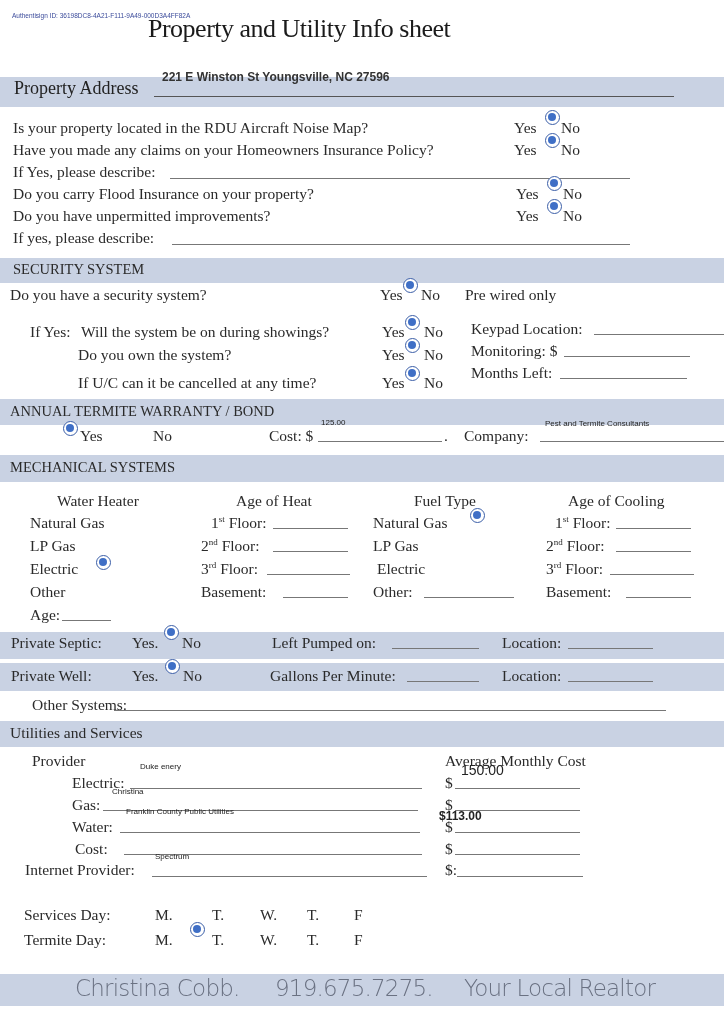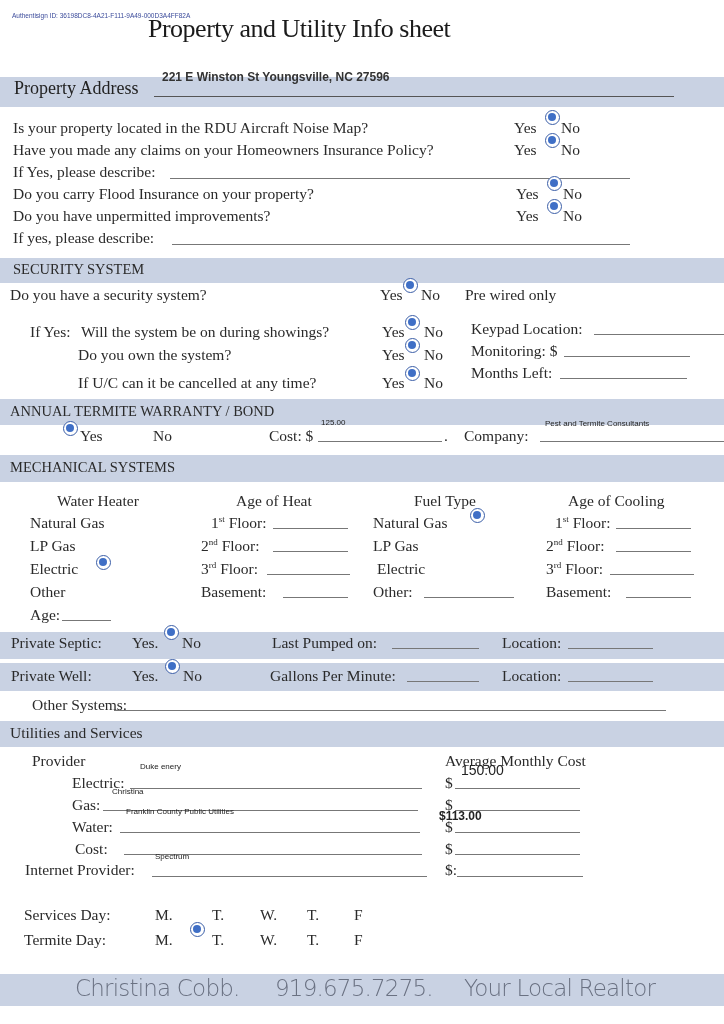--- a/index.html
+++ b/index.html
@@ -136,21 +136,21 @@
 <div class="abs ser" style="left:546px; top:560px;"><span>3</span><sup>rd</sup> <span>Floor:</span></div>
 <div class="abs" style="left:610px; top:574px; width:84px; border-bottom:1px solid #777;"></div>
 <div class="abs ser" style="left:546px; top:583px;">Basement:</div>
 <div class="abs" style="left:626px; top:597px; width:65px; border-bottom:1px solid #777;"></div>
 
 <div class="band" style="top:632px; height:27px;"></div>
 <div class="abs ser" style="left:11px; top:634px;">Private Septic:</div>
 <div class="abs ser" style="left:132px; top:634px;">Yes.</div>
 <div class="radio" style="left:164px; top:625px;"></div>
 <div class="abs ser" style="left:182px; top:634px;">No</div>
-<div class="abs ser" style="left:272px; top:634px;">Last Pumped on:</div>
+<div class="abs ser" style="left:272px; top:634px;">Left Pumped on:</div>
 <div class="abs" style="left:392px; top:648px; width:87px; border-bottom:1px solid #777;"></div>
 <div class="abs ser" style="left:502px; top:634px;">Location:</div>
 <div class="abs" style="left:568px; top:648px; width:85px; border-bottom:1px solid #777;"></div>
 
 <div class="band" style="top:663px; height:28px;"></div>
 <div class="abs ser" style="left:11px; top:667px;">Private Well:</div>
 <div class="abs ser" style="left:132px; top:667px;">Yes.</div>
 <div class="radio" style="left:165px; top:659px;"></div>
 <div class="abs ser" style="left:183px; top:667px;">No</div>
 <div class="abs ser" style="left:270px; top:667px;">Gallons Per Minute:</div>

